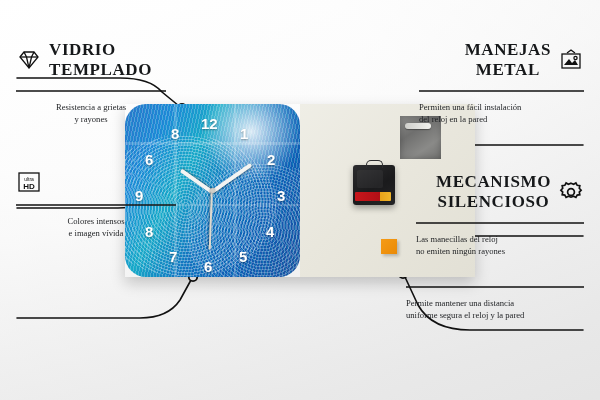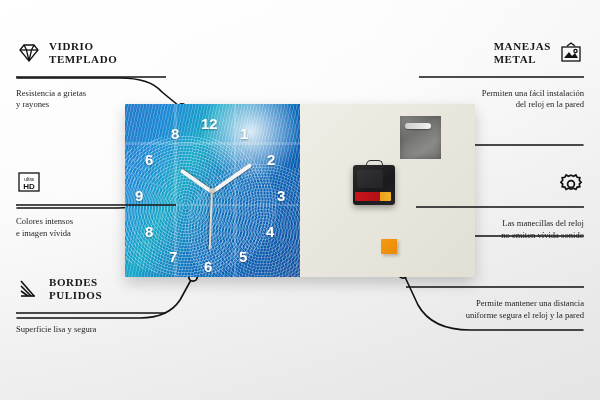--- a/index.html
+++ b/index.html
@@ -26,20 +26,21 @@
     box-shadow:0 6px 14px rgba(0,0,0,.20);
   }
   .clock{
     position:absolute;left:0;top:0;width:175px;height:173px;
     background:
       radial-gradient(circle at 72% 16%, rgba(255,255,255,.85) 0%, rgba(255,255,255,0) 26%),
       repeating-linear-gradient(102deg, rgba(255,255,255,.22) 0px, rgba(255,255,255,.22) 1px, rgba(0,0,0,0) 1px, rgba(0,0,0,0) 3px),
       repeating-linear-gradient(74deg, rgba(0,220,210,.20) 0px, rgba(0,220,210,.20) 1px, rgba(0,0,0,0) 1px, rgba(0,0,0,0) 4px),
       linear-gradient(118deg, #2a74c8 0%, #1f86d6 18%, #1aa6c8 36%, #1470bf 55%, #0f5cb4 74%, #1d4f9e 100%);
     overflow:hidden;
+    border-radius:21px;
   }
   .clock .gridline{position:absolute;background:rgba(255,255,255,.18);}
   .clock .wave{
     position:absolute;border-radius:50%;
     background:repeating-radial-gradient(circle at 50% 50%, rgba(255,255,255,.28) 0px, rgba(255,255,255,.28) 1px, rgba(0,0,0,0) 1px, rgba(0,0,0,0) 3px);
     mix-blend-mode:screen;
   }
   .num{
     position:absolute;color:#fff;font-family:"Liberation Sans", sans-serif;
     font-weight:700;font-size:15px;line-height:1;
@@ -81,33 +82,33 @@
     position:absolute;left:46%;top:78%;width:16px;height:15px;
     background:linear-gradient(135deg,#f59b16 0%,#ea8a06 100%);
     box-shadow:2px 2px 3px rgba(0,0,0,.22);
   }
 
   
   .feat{position:absolute;}
   .feat .head{display:flex;align-items:center;gap:7px;}
   .feat .title{
     font-family:"Liberation Serif", serif;font-weight:700;
-    font-size:11px;letter-spacing:.6px;color:#16181a;line-height:1.18;
+    font-size:17px;letter-spacing:.6px;color:#16181a;line-height:1.18;
     text-transform:uppercase;white-space:pre-line;
   }
   .feat .desc{
     font-family:"Liberation Serif", serif;font-size:8.6px;color:#1d1f22;
     line-height:1.34;white-space:pre-line;margin-top:4px;
   }
   .feat.left .head{justify-content:flex-start;}
   .feat.left .title{text-align:left;}
-  .feat.left .desc{text-align:left;}
+  .feat.left .desc{text-align:center;}
   .feat.right .head{justify-content:flex-end;}
-  .feat.right .title{text-align:left;}
-  .feat.right .desc{text-align:right;}
+  .feat.right .title{text-align:center;}
+  .feat.right .desc{text-align:left;}
   .ico{width:26px;height:24px;flex:0 0 26px;display:block;}
   .ico svg{display:block;width:26px;height:24px;}
 
   #f1{left:16px;top:40px;width:150px;}
   #f2{left:16px;top:170px;width:160px;}
   #f3{left:16px;top:276px;width:150px;}
   #f4{right:16px;top:40px;width:165px;}
   #f5{right:16px;top:172px;width:168px;}
   #f6{right:16px;top:276px;width:178px;}
 </style>
@@ -209,40 +210,20 @@
         </svg>
       </span>
     </div>
     <svg width="160" height="5">
         <line x1="0" y1="2" x2="160" y2="2" stroke="#111" stroke-width="1.6"></line>
       </svg>
     <div class="desc">Colores intensos
 e imagen vívida</div>
   </div>
 
-  <div class="feat left" id="f3">
-    <div class="head">
-      <span class="ico">
-        <svg viewBox="0 0 26 24">
-            <g stroke="#111" stroke-width="1.6" fill="none">
-          <path d="M5 4 L18 19"></path>
-              <path d="M5 9 L15 19"></path>
-              <path d="M5 14 L12 19"></path>
-              <path d="M5 19 H19"></path>
-        </g>
-          </svg>
-      </span>
-      <span class="title">BORDES
-PULIDOS</span>
-    </div>
-    <svg width="150" height="5">
-        <line x1="0" y1="2" x2="150" y2="2" stroke="#111" stroke-width="1.6"></line>
-      </svg>
-    <div class="desc">Superficie lisa y segura</div>
-  </div>
 
   <div class="feat right" id="f4">
     <div class="head">
       <span class="title">MANEJAS
 METAL</span>
       <span class="ico">
         <svg viewBox="0 0 26 24">
             <g fill="none" stroke="#111" stroke-width="1.3">
           <path d="M9 5 L13 2 L17 5"></path>
           <rect x="4" y="6" width="18" height="14"></rect>
@@ -254,34 +235,36 @@
     </div>
     <svg width="165" height="5">
         <line x1="0" y1="2" x2="165" y2="2" stroke="#111" stroke-width="1.6"></line>
       </svg>
     <div class="desc">Permiten una fácil instalación
 del reloj en la pared</div>
   </div>
 
   <div class="feat right" id="f5">
     <div class="head">
+      <span class="title">MECANISMO
+SILENCIOSO</span>
       <span class="ico">
         <svg viewBox="0 0 26 24">
             <g fill="none" stroke="#111" stroke-width="1.7">
           <path d="M13 3.2 l2.6 1.0 2.3-1.2 1.3 2.3 2.6 .4 -.5 2.6 1.8 1.9 -1.8 1.9 .5 2.6 -2.6 .4 -1.3 2.3 -2.3-1.2 -2.6 1.0 -2.6-1.0 -2.3 1.2 -1.3-2.3 -2.6-.4 .5-2.6 -1.8-1.9 1.8-1.9 -.5-2.6 2.6-.4 1.3-2.3 2.3 1.2 Z"></path>
           <circle cx="13" cy="12" r="3.4"></circle>
         </g>
           </svg>
       </span>
     </div>
     <svg width="168" height="5">
         <line x1="0" y1="2" x2="168" y2="2" stroke="#111" stroke-width="1.6"></line>
       </svg>
     <div class="desc">Las manecillas del reloj
-no emiten vívida sonido</div>
+no emiten ningún rayones</div>
   </div>
 
   <div class="feat right" id="f6">
     <svg width="178" height="5">
         <line x1="0" y1="2" x2="178" y2="2" stroke="#111" stroke-width="1.6"></line>
       </svg>
     <div class="desc">Permite mantener una distancia
 uniforme segura el reloj y la pared</div>
   </div>
 

